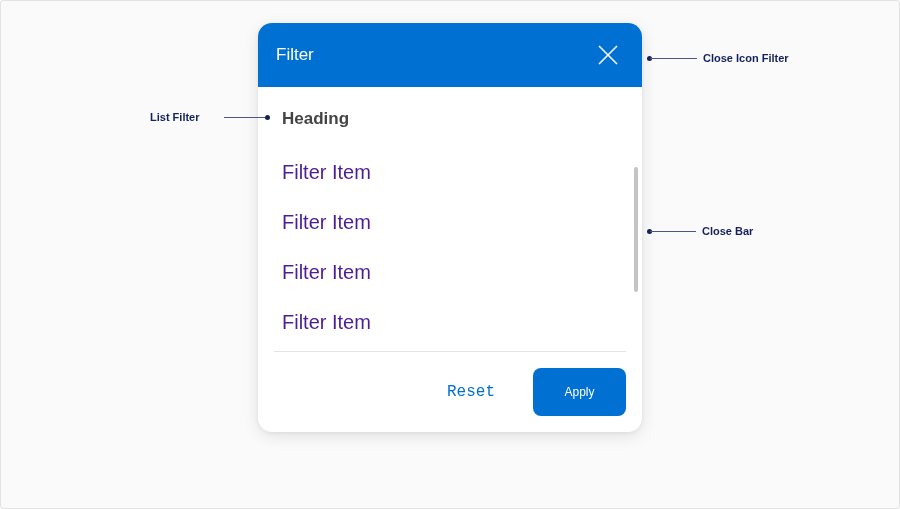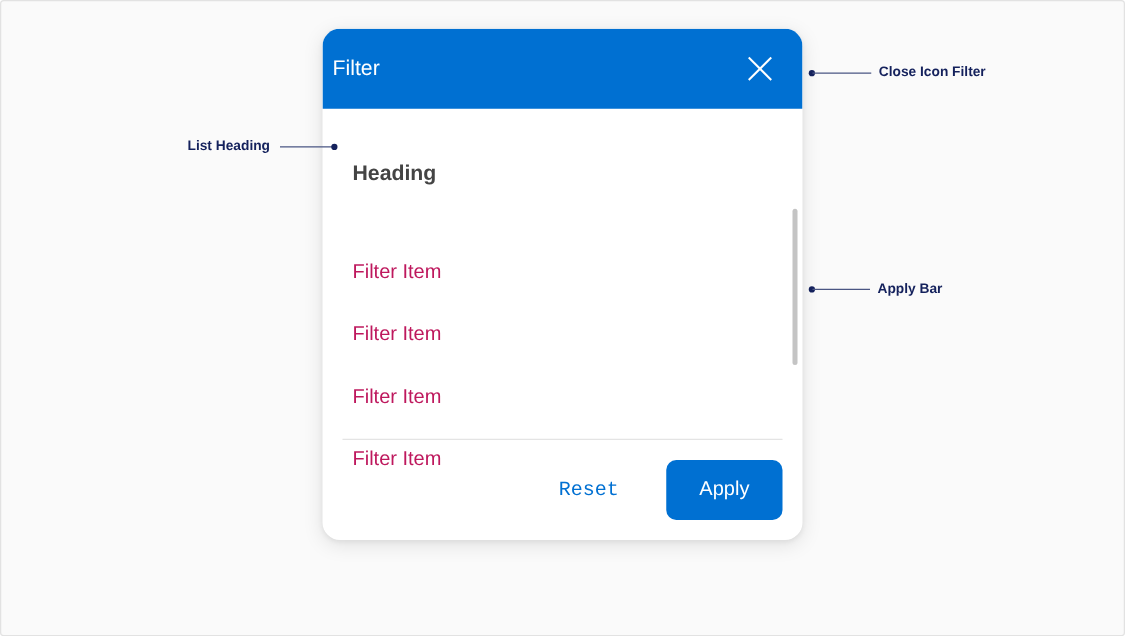--- a/index.html
+++ b/index.html
@@ -25,21 +25,21 @@
       border-radius: 14px;
       box-shadow: 0 4px 16px rgba(0,0,0,0.10), 0 1px 4px rgba(0,0,0,0.06);
       overflow: hidden;
     }
     .modal-header {
       height: 64px;
       background: #0070d2;
       display: flex;
       align-items: center;
       justify-content: space-between;
-      padding: 0 22px 0 8px;
+      padding: 0 22px 0 18px;
     }
     .modal-title {
       color: #ffffff;
       font-size: 17px;
       font-weight: 400;
     }
     .close-btn {
       width: 24px; height: 24px;
       cursor: pointer;
       display: flex; align-items: center; justify-content: center;
@@ -47,29 +47,27 @@
     .list {
       position: relative;
       height: 264px;
     }
     .list-heading {
       position: absolute;
       left: 24px; top: 22px;
       font-size: 17px;
       font-weight: 700;
       color: #444444;
-      margin-top: 20px;
     }
     .list-item {
       position: absolute;
       left: 24px;
-      font-size: 16px;
-      color: #be185d;
+      font-size: 20px;
+      color: #4c1d95;
       cursor: pointer;
-      margin-top: 48px;
     }
     .scrollbar {
       position: absolute;
       left: 376px; top: 80px;
       width: 4px; height: 125px;
       background: #c4c4c4;
       border-radius: 2px;
       cursor: pointer;
     }
     .divider {
@@ -91,21 +89,21 @@
       cursor: pointer;
     }
     .apply-btn {
       position: absolute;
       left: 275px; top: 345px;
       width: 93px; height: 48px;
       background: #0070d2;
       border: none;
       border-radius: 8px;
       color: #ffffff;
-      font-size: 16px;
+      font-size: 12px;
       font-family: "Liberation Sans", sans-serif;
       display: flex; align-items: center; justify-content: center;
       cursor: pointer;
     }
     .annot-label {
       position: absolute;
       font-size: 11px;
       font-weight: 700;
       color: #14215c;
       white-space: nowrap;
@@ -150,19 +148,19 @@
   <div class="divider"></div>
 
   <button class="reset-btn">Reset</button>
   <button class="apply-btn">Apply</button>
 </div>
 
 <div class="annot-dot" style="left:647px; top:56px;"></div>
 <div class="annot-line" style="left:650px; top:58px; width:47px;"></div>
 <div class="annot-label" style="left:703px; top:52px;">Close Icon Filter</div>
 
-<div class="annot-label" style="left:150px; top:111px;">List Heading</div>
+<div class="annot-label" style="left:150px; top:111px;">List Filter</div>
 <div class="annot-line" style="left:224px; top:117px; width:43px;"></div>
 <div class="annot-dot" style="left:265px; top:115px;"></div>
 
 <div class="annot-dot" style="left:647px; top:229px;"></div>
 <div class="annot-line" style="left:650px; top:231px; width:46px;"></div>
-<div class="annot-label" style="left:702px; top:225px;">Apply Bar</div>
+<div class="annot-label" style="left:702px; top:225px;">Close Bar</div>
 
 </body></html>

